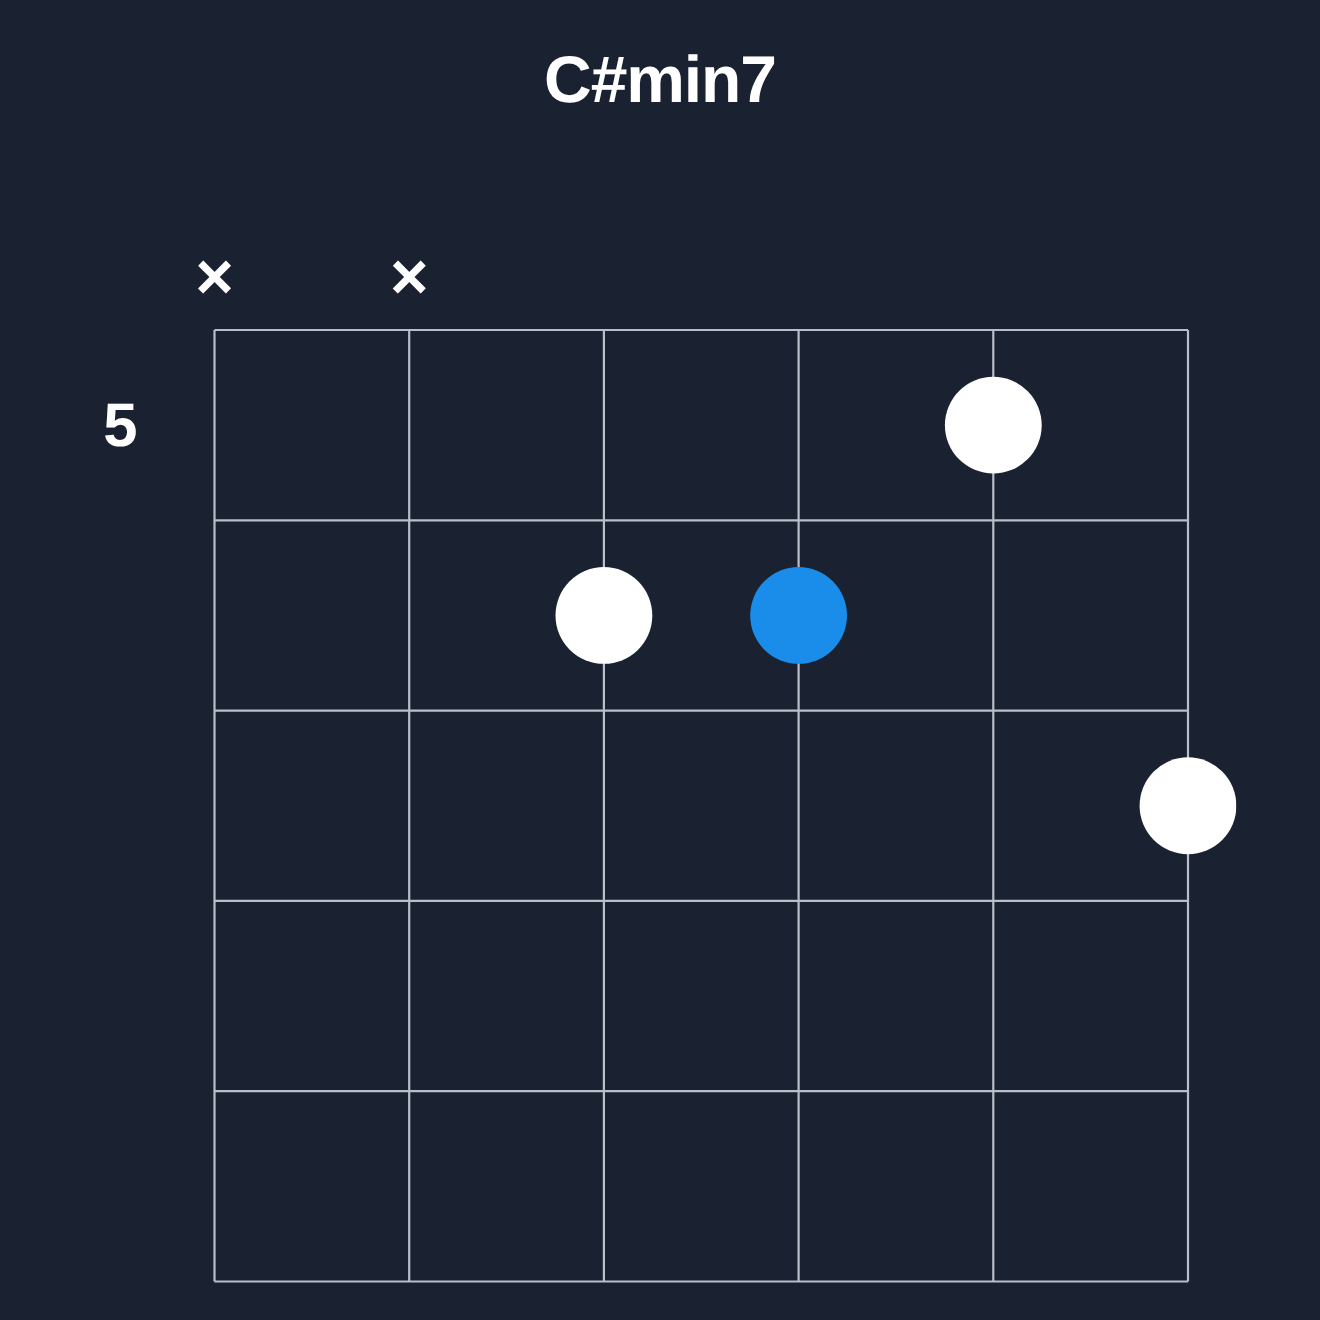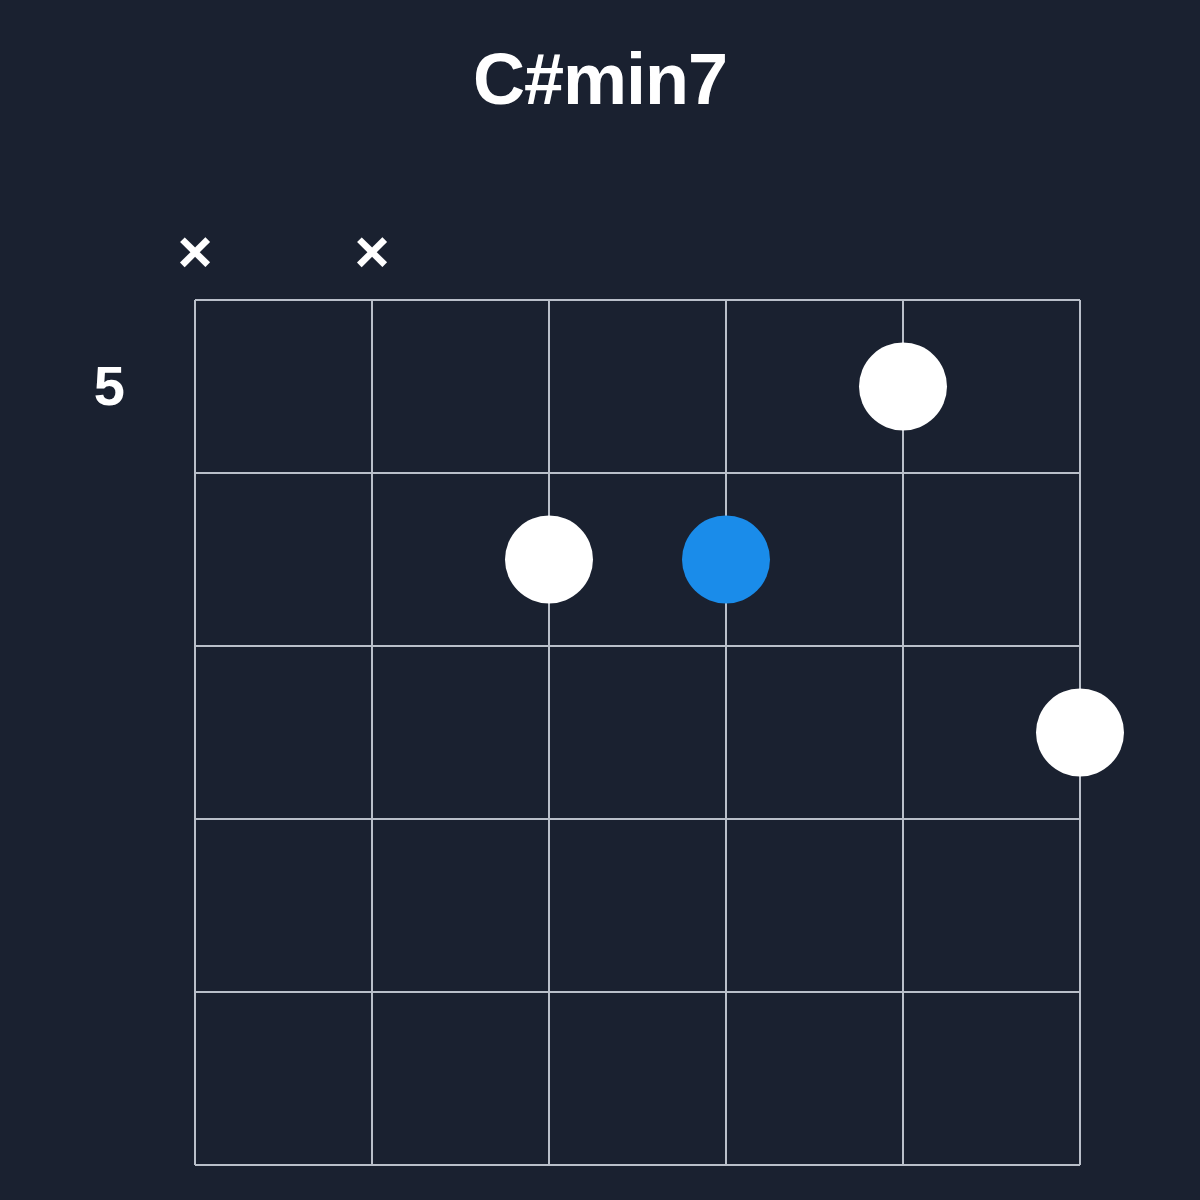--- a/index.html
+++ b/index.html
@@ -15,21 +15,21 @@
       position: relative;
       width: 1200px;
       height: 1200px;
     }
     .chord-title {
       position: absolute;
       top: 38px;
       left: 0;
       width: 100%;
       text-align: center;
-      font-size: 72px;
+      font-size: 60px;
       font-weight: 700;
       letter-spacing: -1px;
     }
     .fret-label-start {
       position: absolute;
       font-size: 56px;
       font-weight: 700;
       text-align: right;
       width: 60px;
     }

